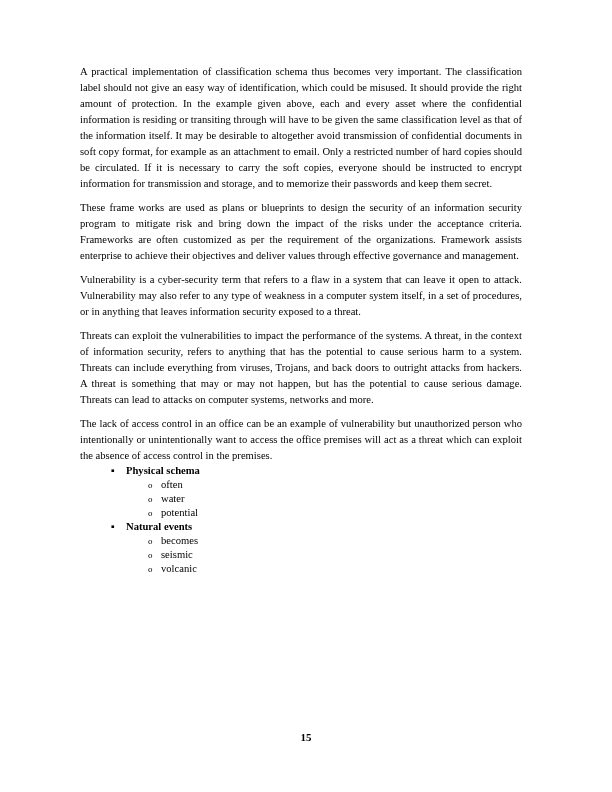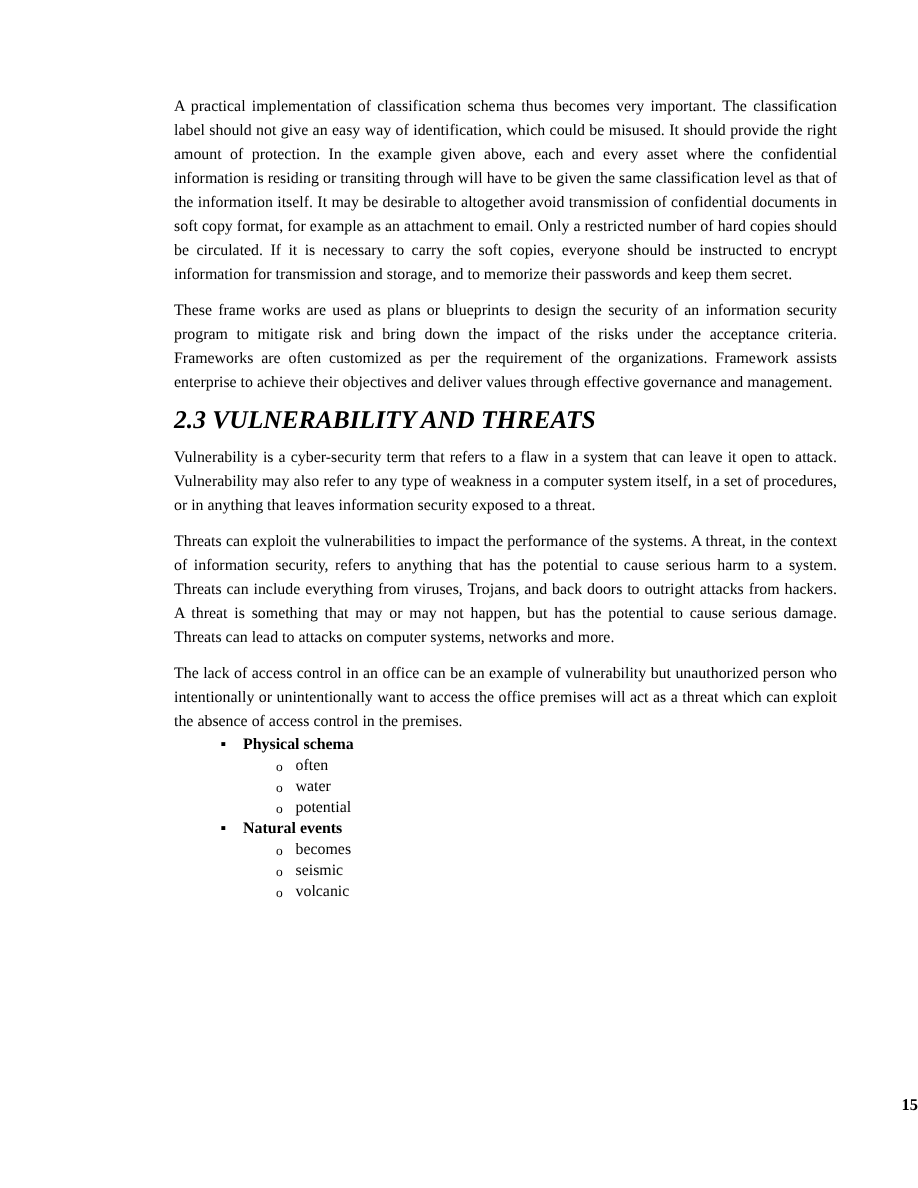--- a/index.html
+++ b/index.html
@@ -1,41 +1,40 @@
 <!DOCTYPE html>
 <html><head>
 <meta charset="utf-8">
 <style>
   html, body { margin: 0; padding: 0; background: #ffffff; }
   body { width: 612px; height: 792px; position: relative; overflow: hidden;
          font-family: "Liberation Serif", "DejaVu Serif", serif; color: #000; }
-  .page { position: absolute; left: 80px; top: 64px; width: 442px; margin-left: 36px; }
+  .page { position: absolute; left: 80px; top: 64px; width: 442px; }
   p.para { margin: 0; font-size: 10.6px; line-height: 16px; text-align: justify; }
   .gap { height: 8px; }
   h2.sec { margin: 6px 0 0 0; font-size: 17px; line-height: 20px; font-weight: bold; font-style: italic;
            font-family: "Liberation Serif", serif; }
   h3.sub { margin: 10px 0 8px 0; font-size: 13px; line-height: 16px; font-weight: bold; }
   ul.lvl1 { list-style: none; margin: 0; padding: 0; }
   ul.lvl1 > li { position: relative; padding-left: 46px; font-size: 10.6px; line-height: 14px; font-weight: bold; }
   ul.lvl1 > li > .b1 { position: absolute; left: 31px; top: 0; font-weight: bold; }
   ul.lvl2 { list-style: none; margin: 0; padding: 0; }
   ul.lvl2 > li { position: relative; padding-left: 35px; font-weight: normal; line-height: 14px; }
   ul.lvl2 > li > .b2 { position: absolute; left: 22px; top: 0; font-size: 9px; }
-  .pagenum { position: absolute; left: 0; width: 612px; top: 731px; text-align: right;
+  .pagenum { position: absolute; left: 0; width: 612px; top: 731px; text-align: center;
              font-size: 11px; font-weight: bold; }
 </style>
 </head>
 <body>
 
 <div class="page">
   <p class="para">A practical implementation of classification schema thus becomes very important. The classification label should not give an easy way of identification, which could be misused. It should provide the right amount of protection. In the example given above, each and every asset where the confidential information is residing or transiting through will have to be given the same classification level as that of the information itself. It may be desirable to altogether avoid transmission of confidential documents in soft copy format, for example as an attachment to email. Only a restricted number of hard copies should be circulated. If it is necessary to carry the soft copies, everyone should be instructed to encrypt information for transmission and storage, and to memorize their passwords and keep them secret.</p>
   <div class="gap"></div>
   <p class="para">These frame works are used as plans or blueprints to design the security of an information security program to mitigate risk and bring down the impact of the risks under the acceptance criteria. Frameworks are often customized as per the requirement of the organizations. Framework assists enterprise to achieve their objectives and deliver values through effective governance and management.</p>
 
-  <h2 class="sec">2.3 VULNERABILITY AND THREATS</h2>
   <div class="gap"></div>
   <p class="para">Vulnerability is a cyber-security term that refers to a flaw in a system that can leave it open to attack. Vulnerability may also refer to any type of weakness in a computer system itself, in a set of procedures, or in anything that leaves information security exposed to a threat.</p>
   <div class="gap"></div>
   <p class="para">Threats can exploit the vulnerabilities to impact the performance of the systems. A threat, in the context of information security, refers to anything that has the potential to cause serious harm to a system. Threats can include everything from viruses, Trojans, and back doors to outright attacks from hackers. A threat is something that may or may not happen, but has the potential to cause serious damage. Threats can lead to attacks on computer systems, networks and more.</p>
   <div class="gap"></div>
   <p class="para">The lack of access control in an office can be an example of vulnerability but unauthorized person who intentionally or unintentionally want to access the office premises will act as a threat which can exploit the absence of access control in the premises.</p>
 
 
   <ul class="lvl1">
     <li>

